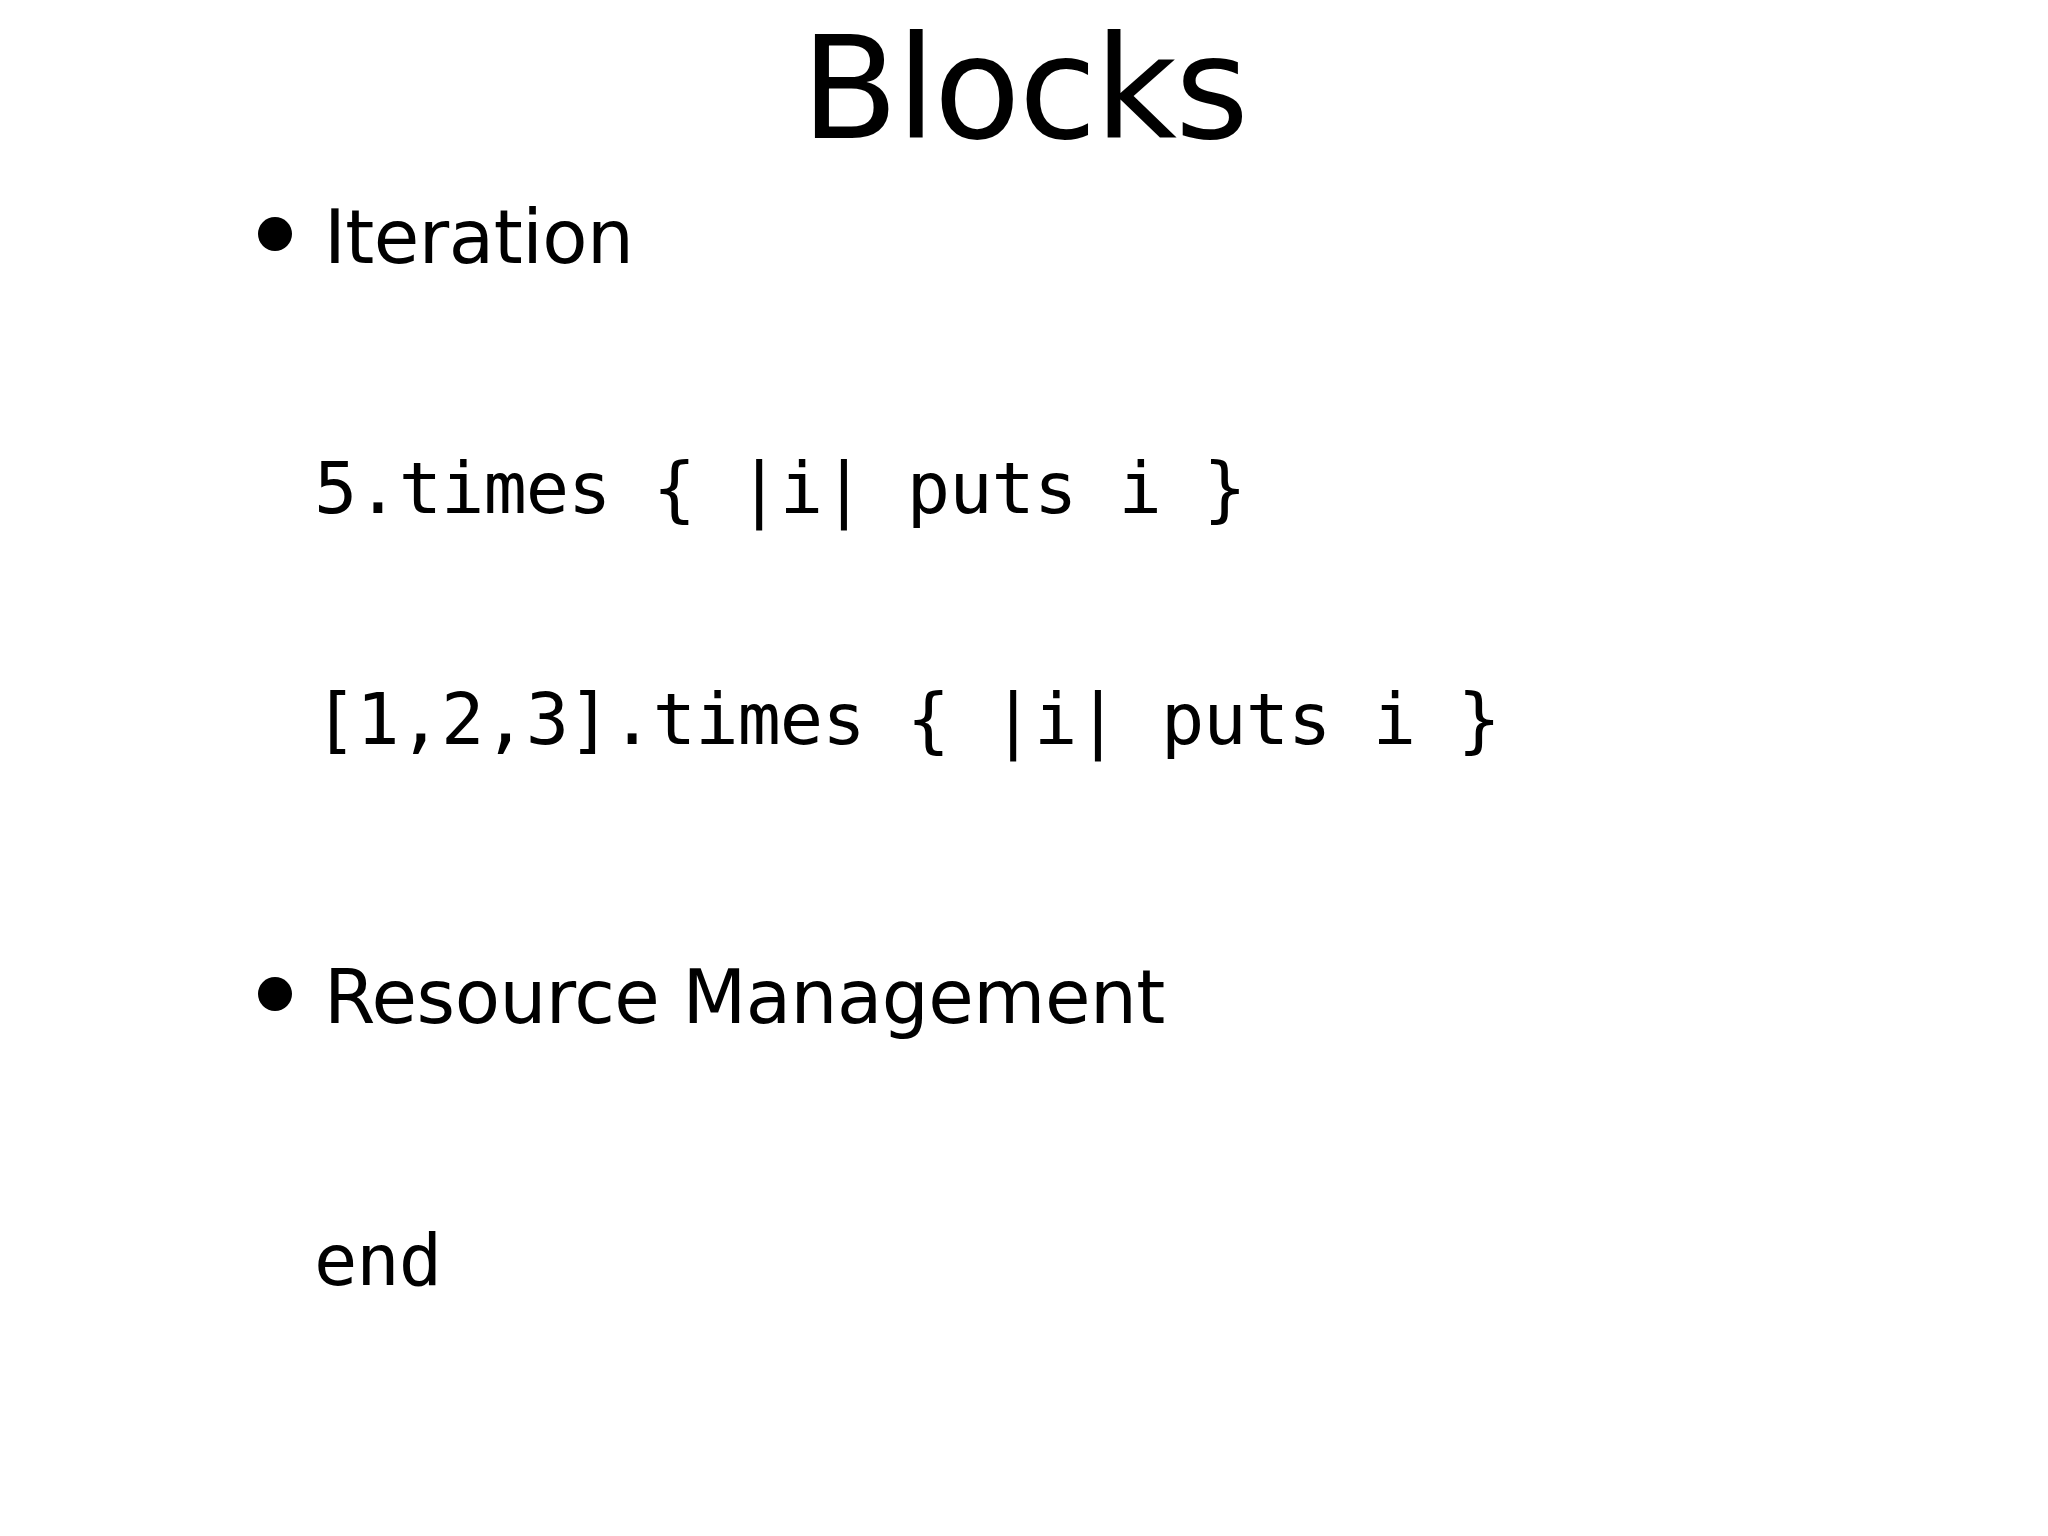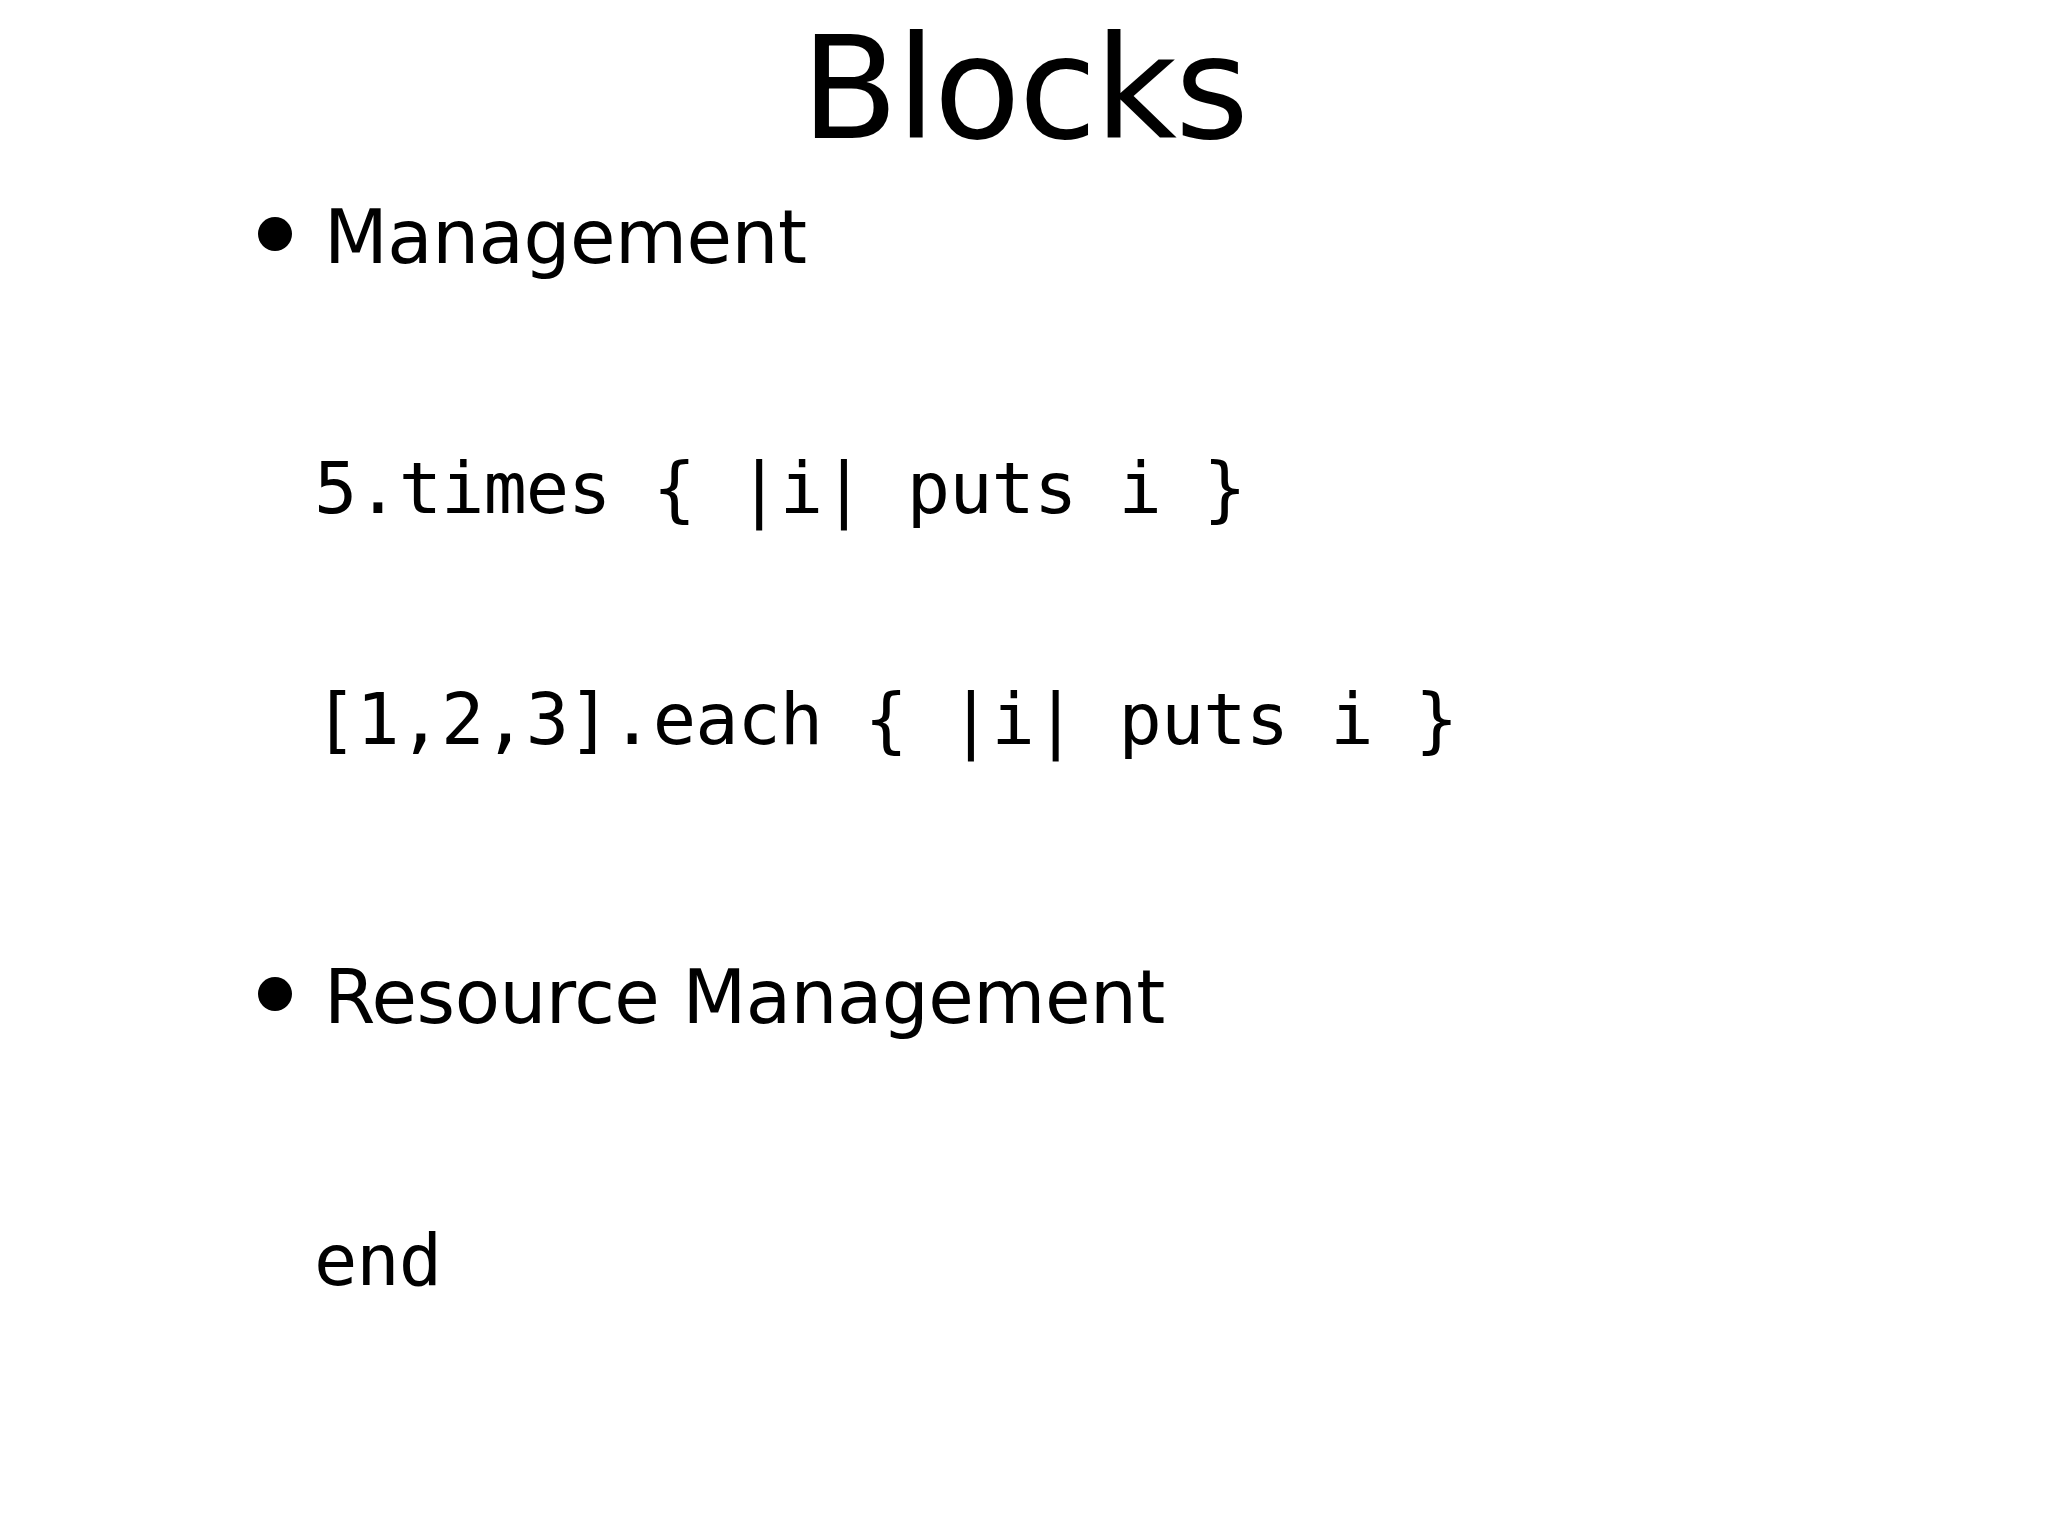--- a/index.html
+++ b/index.html
@@ -109,25 +109,25 @@
 
 <div class="slide">
 
   <div class="slide-title">Blocks</div>
 
   <div class="body">
 
     <div class="section" id="section-iteration">
       <div class="bullet-row">
         <span class="bullet-dot"></span>
-        <span class="bullet-label">Management</span>
+        <span class="bullet-label">Iteration</span>
       </div>
       <div class="code-block">
         <div class="code-line">5.times { |i| puts i }</div>
-        <div class="code-line">[1,2,3].each { |i| puts i }</div>
+        <div class="code-line">[1,2,3].times { |i| puts i }</div>
       </div>
     </div>
 
     <div class="section" id="section-resource">
       <div class="bullet-row">
         <span class="bullet-dot"></span>
         <span class="bullet-label">Resource Management</span>
       </div>
       <div class="code-block">
         <div class="code-line">end</div>

